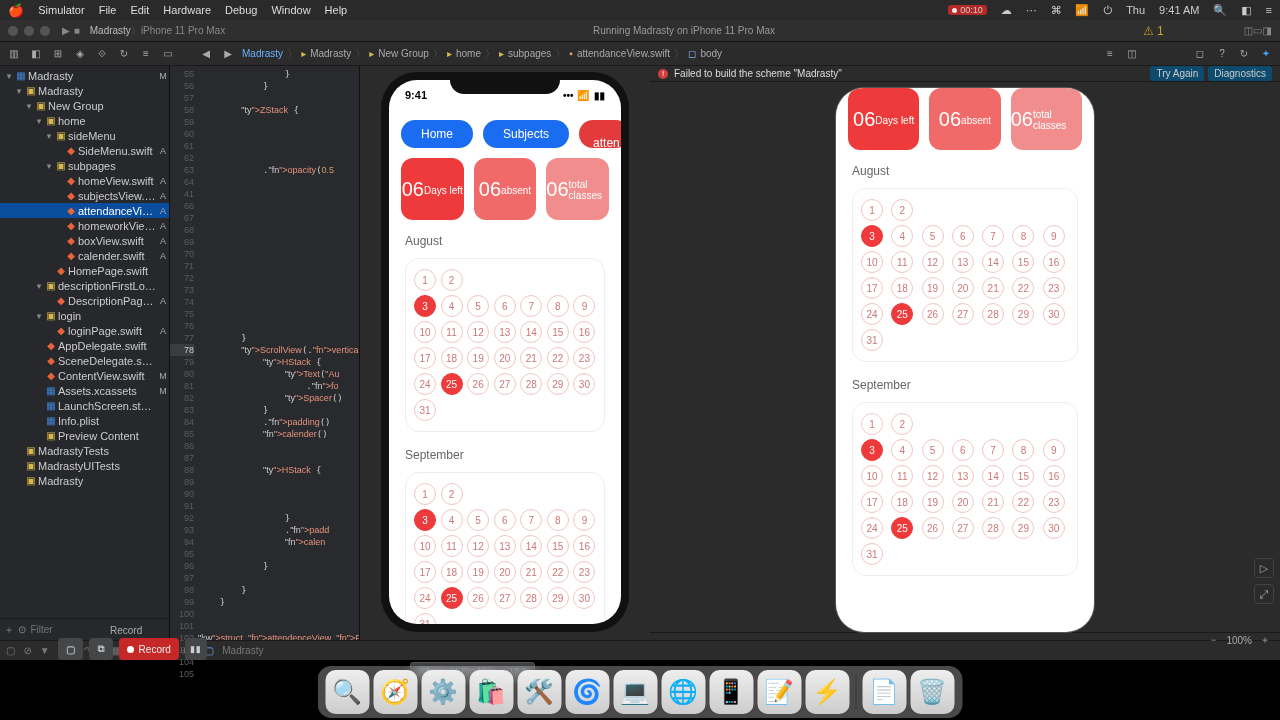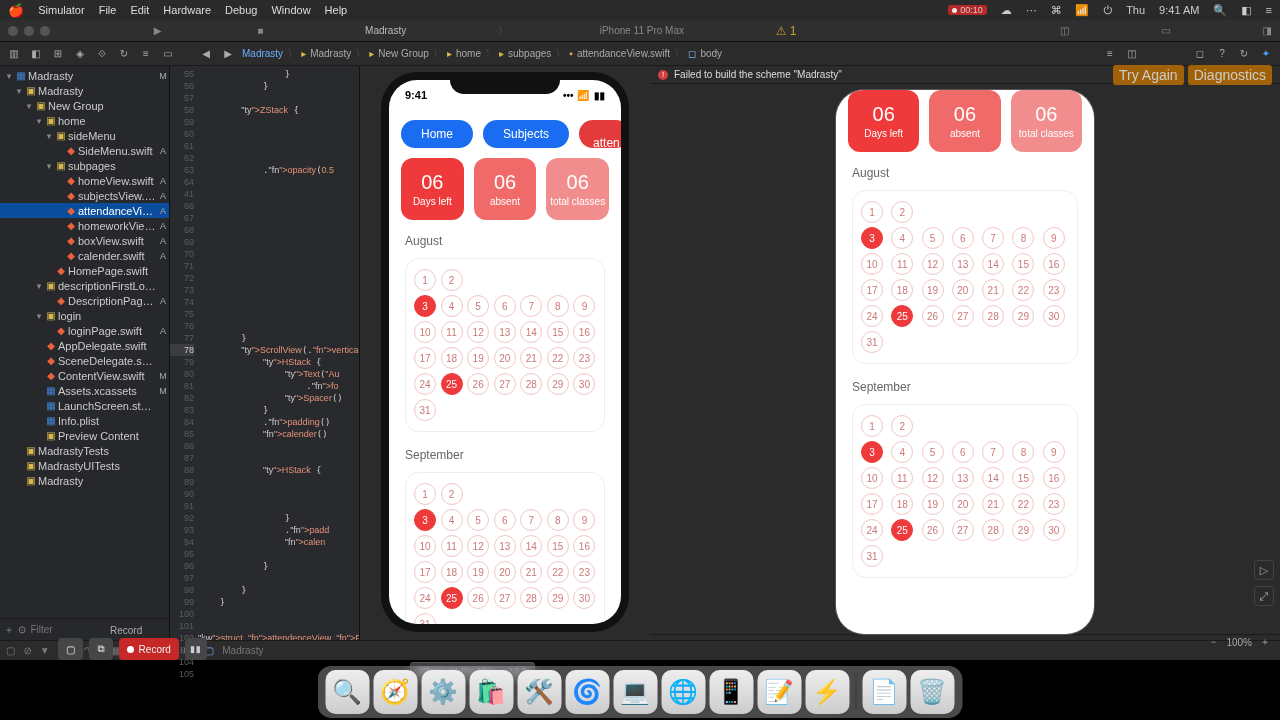--- a/index.html
+++ b/index.html
@@ -48,21 +48,21 @@
 .gutter .hl{background:#3a3c40;color:#ccc}
 .code{flex:1;padding-top:2px;overflow:hidden;white-space:pre;font-family:Menlo,monospace}
 .code .str{color:#e5937b}
 .code .num{color:#d19a66}
 
 .simulator-pane{width:290px;background:#2b2b2b;display:flex;align-items:flex-start;justify-content:center;padding-top:6px}
 .canvas-pane{flex:1;background:#2b2b2b;position:relative;display:flex;flex-direction:column}
 .canvas-err{height:18px;background:#2b2b2b;display:flex;align-items:center;font-size:10px;color:#ddd;padding:0 8px;gap:6px;border-bottom:1px solid #1a1a1a}
 .canvas-err .dot{width:10px;height:10px;border-radius:50%;background:#d23f3f;color:#fff;font-size:8px;display:flex;align-items:center;justify-content:center}
 .canvas-err .btns{margin-left:auto;display:flex;gap:4px}
-.canvas-err .btn{background:#a16207;border-radius:3px;padding:2px 6px;color:#ccc;font-size:14px}
+.canvas-err .btn{background:#0c4a6e;border-radius:3px;padding:2px 6px;color:#ccc;font-size:10px}
 .canvas-area{flex:1;display:flex;align-items:flex-start;justify-content:center;padding-top:6px;position:relative}
 .canvas-footer{height:22px;border-top:1px solid #1a1a1a;display:flex;align-items:center;justify-content:flex-end;padding:0 10px;gap:8px;color:#aaa;font-size:10px}
 .canvas-side{position:absolute;right:6px;bottom:28px;display:flex;flex-direction:column;gap:6px}
 .canvas-side span{width:20px;height:20px;border:1px solid #444;border-radius:4px;display:flex;align-items:center;justify-content:center;color:#aaa;font-size:11px}
 
 .inspector{width:160px;background:#2b2b2b;border-left:1px solid #111;color:#888;font-size:11px;display:flex;align-items:center;justify-content:center}
 
 
 .device{width:248px;height:560px;background:#111;border-radius:36px;padding:8px;position:relative}
 .device .screen{width:100%;height:100%;background:#fff;border-radius:28px;overflow:hidden;position:relative}
@@ -73,21 +73,21 @@
 
 .preview-frame{width:258px;height:544px;background:#fff;border-radius:28px;overflow:hidden;box-shadow:0 0 0 1px #555}
 
 
 .pills{display:flex;gap:10px;padding:10px 12px;overflow:hidden}
 .pill{height:28px;border-radius:14px;background:#1a6cf0;color:#fff;font-size:12px;display:flex;align-items:center;justify-content:center;padding:0 20px;flex-shrink:0}
 .pill.active{background:#e33b3b}
 .pill.partial{background:#e33b3b;padding:17px 10px 0 14px}
 
 .stat-row{display:flex;gap:10px;padding:0 12px 8px}
-.stat-card{flex:1;border-radius:12px;display:flex;flex-direction:column;align-items:center;justify-content:center;height:62px;color:#fff}
+.stat-card{flex:1;border-radius:12px;display:flex;flex-direction:row;align-items:center;justify-content:center;height:62px;color:#fff}
 .stat-card .num{font-size:20px;font-weight:400}
 .stat-card .lbl{font-size:10px;margin-top:2px}
 .sc1{background:#ee3a3a}
 .sc2{background:#f16a6a}
 .sc3{background:#f18d8d}
 
 .month-label{font-size:12px;color:#666;padding:6px 16px 4px}
 .cal{margin:6px 16px 10px;border:1px solid #eee;border-radius:14px;padding:10px 8px}
 .cal-grid{display:grid;grid-template-columns:repeat(7,1fr);gap:4px}
 .day{width:22px;height:22px;border:1px solid #f2c6c6;border-radius:50%;display:flex;align-items:center;justify-content:center;font-size:10px;color:#c77}
@@ -153,20 +153,21 @@
   <div class="controls">
       <span></span>
       <span></span>
       <span></span>
     </div>
   <span style="margin-left:12px">▶</span>
   <span style="margin-left:4px">■</span>
   <span style="margin-left:10px;color:#bbb">Madrasty</span>
   <span style="color:#666"> 〉 </span>
   <span>iPhone 11 Pro Max</span>
+  <div class="center">Running Madrasty on iPhone 11 Pro Max</div>
   <span class="warn">⚠︎ 1</span>
   <span style="width:80px"></span>
   <span>◫</span>
   <span>▭</span>
   <span>◨</span>
 </div>
 
 <div class="xc-tool">
   <span class="iconbtn">▥</span>
   <span class="iconbtn">◧</span>

